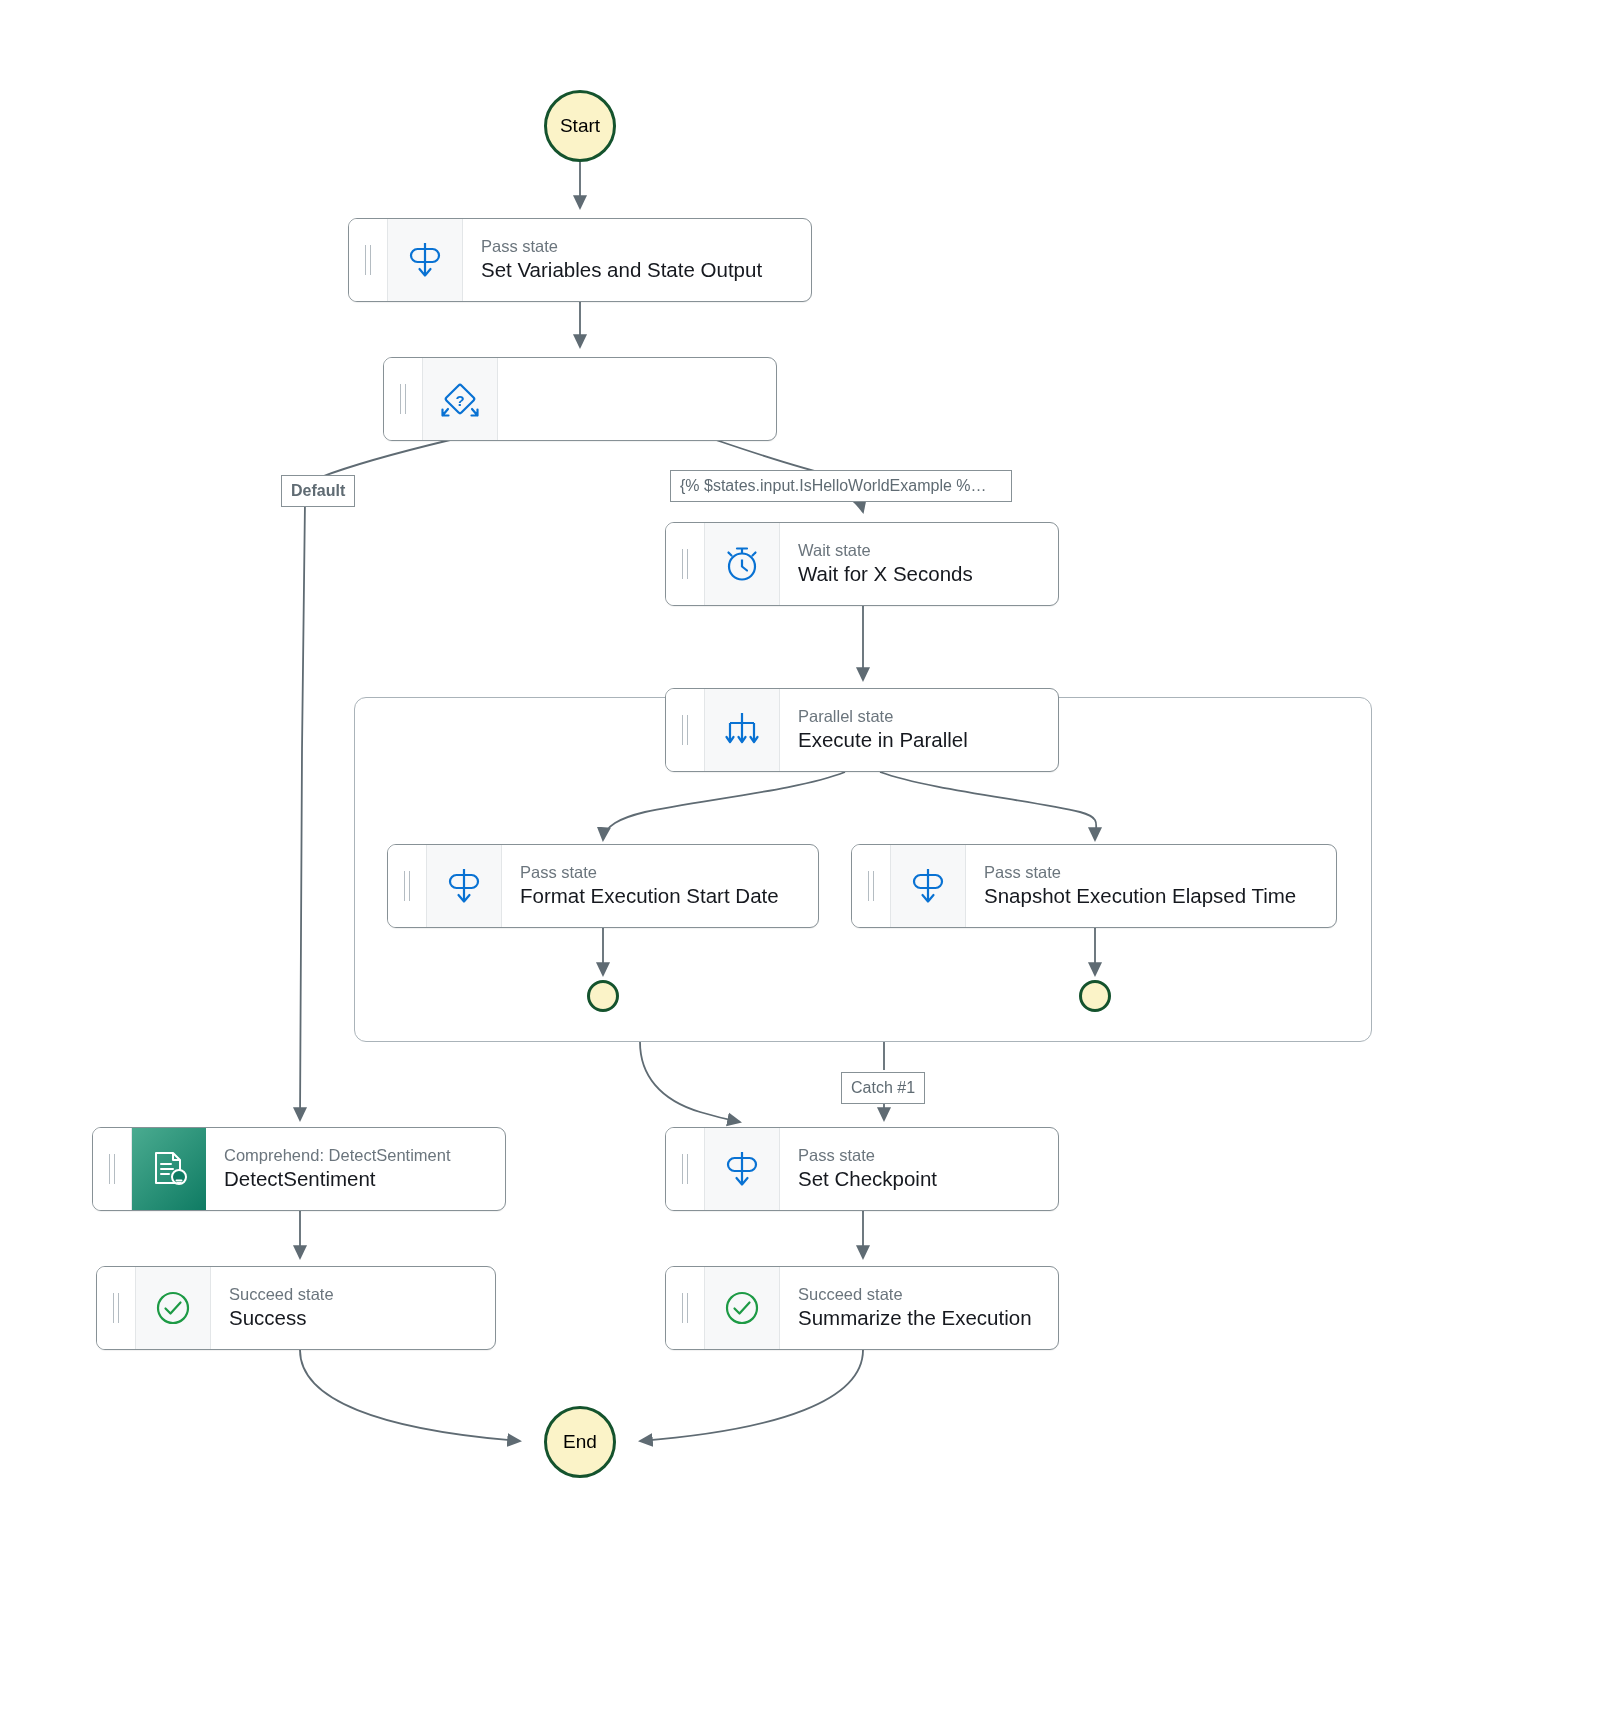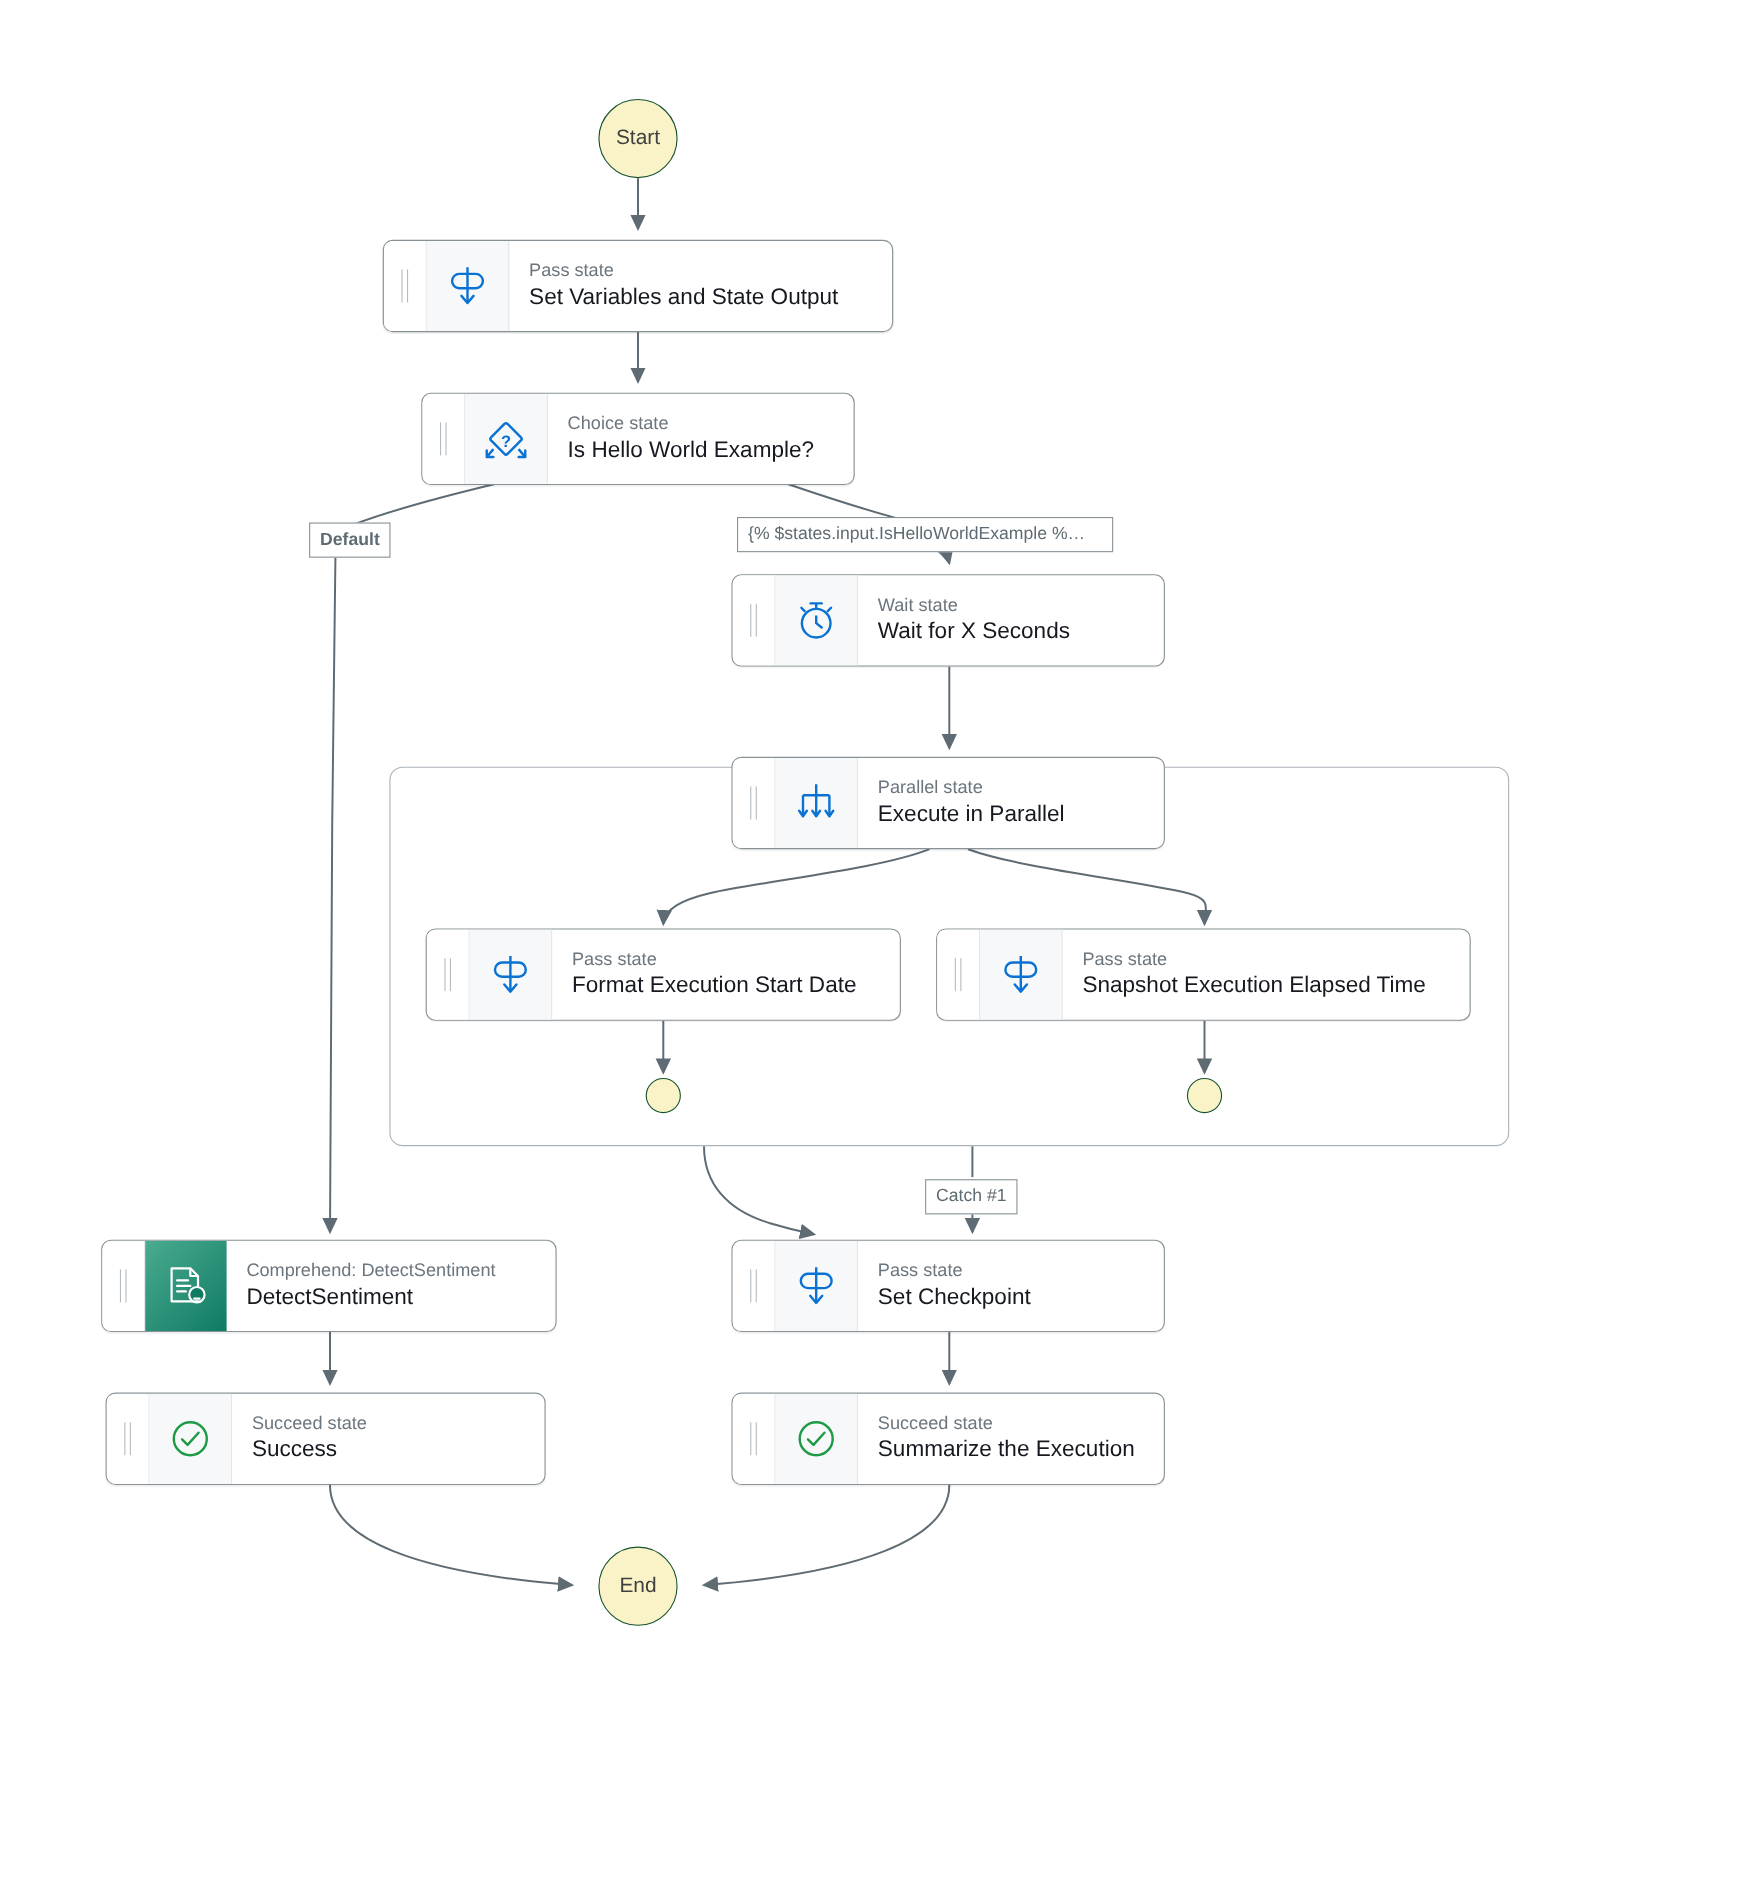--- a/index.html
+++ b/index.html
@@ -26,26 +26,26 @@
     width: 1600px;
     height: 1716px;
     pointer-events: none;
   }
 
   
   .terminal {
     position: absolute;
     border-radius: 50%;
     background: #fbf3c8;
-    border: 1px solid #14532d;
+    border: 3px solid #14532d;
     display: flex;
     align-items: center;
     justify-content: center;
     font-size: 19px;
-    color: #404040;
+    color: #000000;
     box-sizing: border-box;
   }
   .terminal.big { width: 72px; height: 72px; }
   .terminal.small { width: 32px; height: 32px; }
 
   
   .node {
     position: absolute;
     display: flex;
     align-items: stretch;
@@ -219,24 +219,20 @@
         <i></i>
       </div>
     <div class="iconbox">
       <svg width="46" height="46" viewBox="0 0 46 46" fill="none" stroke="#0972D3" stroke-width="2.2">
         <rect x="23" y="8" width="21.2" height="21.2" rx="2" transform="rotate(45 23 8)"></rect>
         <text x="23" y="30" font-family="Liberation Sans, sans-serif" font-size="15" font-weight="bold" fill="#0972D3" stroke="none" text-anchor="middle">?</text>
         <path d="M11 33 L5.5 39.5 M5.5 39.5 L11.5 39.5 M5.5 39.5 L5.5 33.5" stroke-linecap="round"></path>
         <path d="M35 33 L40.5 39.5 M40.5 39.5 L34.5 39.5 M40.5 39.5 L40.5 33.5" stroke-linecap="round"></path>
       </svg>
     </div>
-    <div class="labels">
-      <div class="kind">Choice state</div>
-      <div class="title">Is Hello World Example?</div>
-    </div>
   </div>
 
   <div class="edge-label" style="left:281px; top:475px;font-weight:bold;">Default</div>
 
   <div class="edge-label" style="left:670px; top:470px; width:342px;">{% $states.input.IsHelloWorldExample %…</div>
 
   <div class="node" style="left:665px; top:522px; width:394px;">
     <div class="grip">
         <i></i>
         <i></i>

